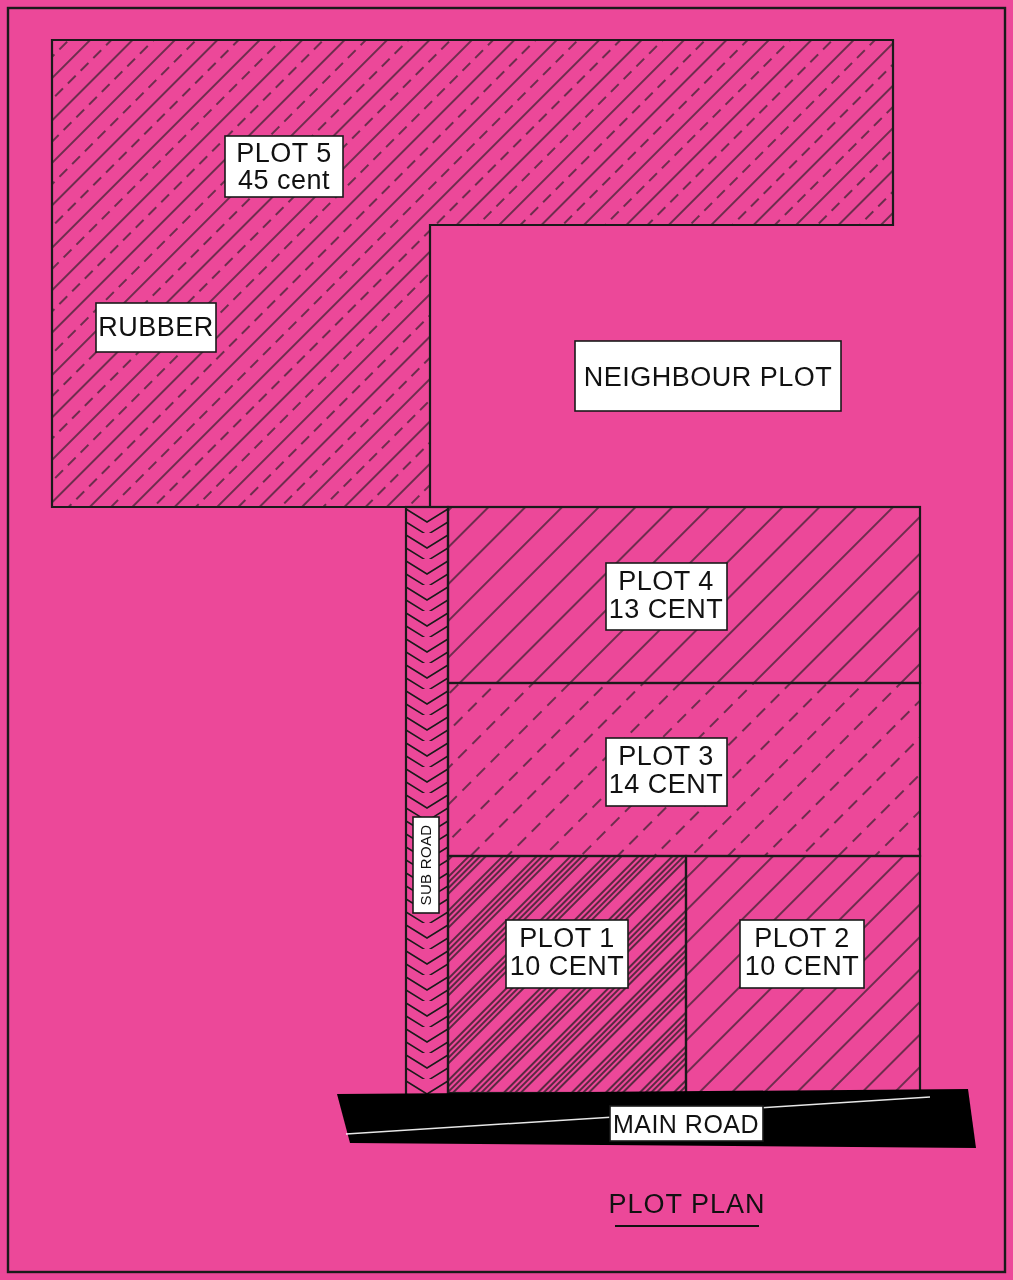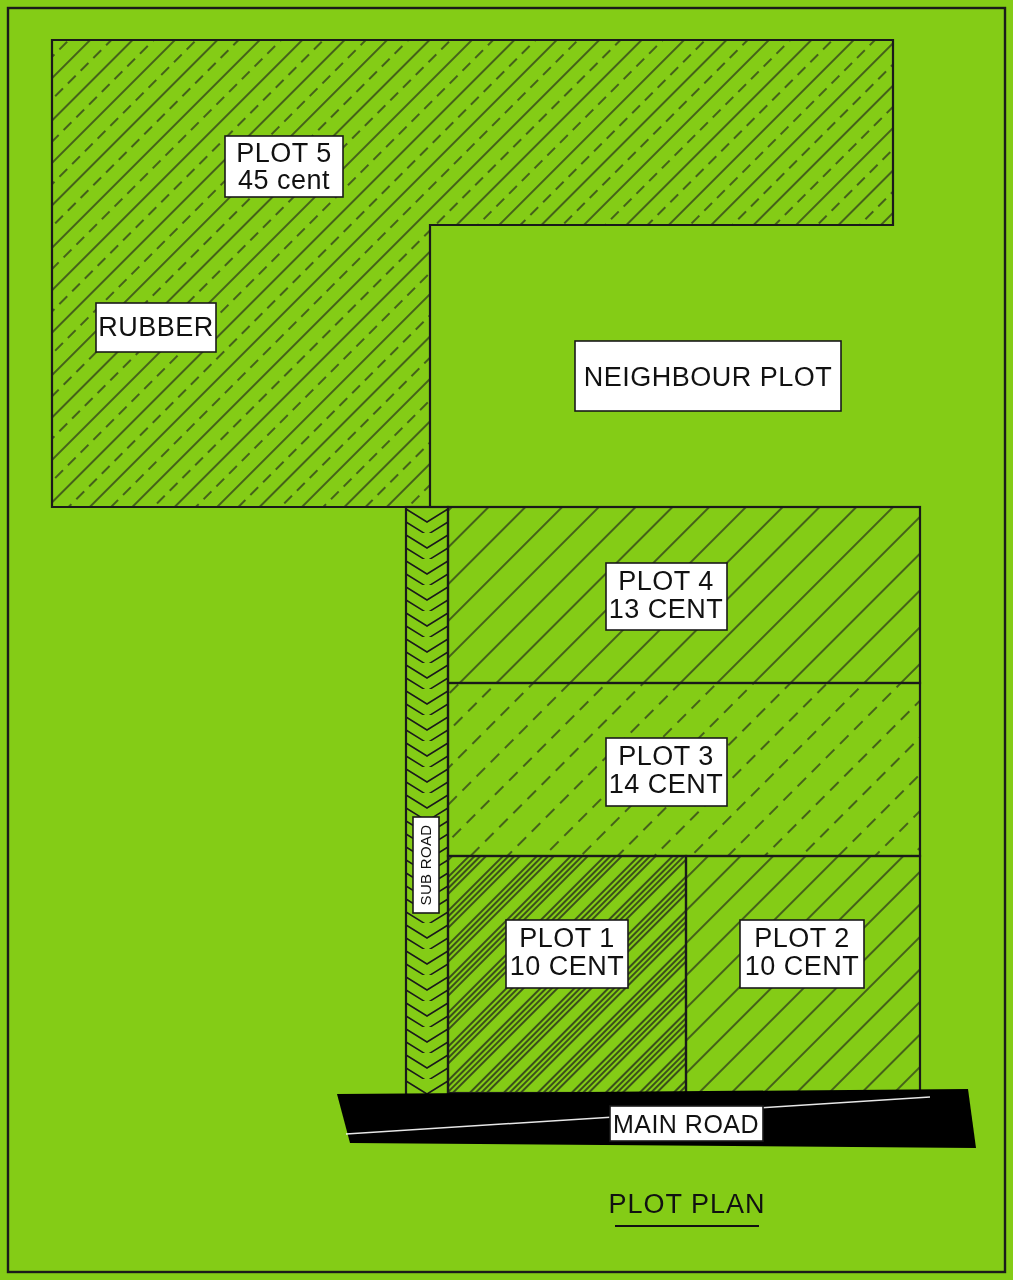--- a/index.html
+++ b/index.html
@@ -1,16 +1,16 @@
 <!DOCTYPE html>
 <html><head>
 <meta charset="utf-8">
 <style>
   html,body{margin:0;padding:0;background:#ffffff;}
-  .page{width:1013px;height:1280px;position:relative;background:#84cc16;overflow:hidden;}
+  .page{width:1013px;height:1280px;position:relative;background:#ec4899;overflow:hidden;}
   svg{display:block;}
   svg text{
     font-family:"Liberation Sans", sans-serif;
     fill:#111111;
     font-size:27px;
     letter-spacing:0.5px;
   }
   .box{fill:#ffffff;stroke:#1a1a1a;stroke-width:1.6;}
   .region{stroke:#1a1a1a;stroke-width:2.2;}
   .frame{fill:none;stroke:#1a1a1a;stroke-width:2.4;}

